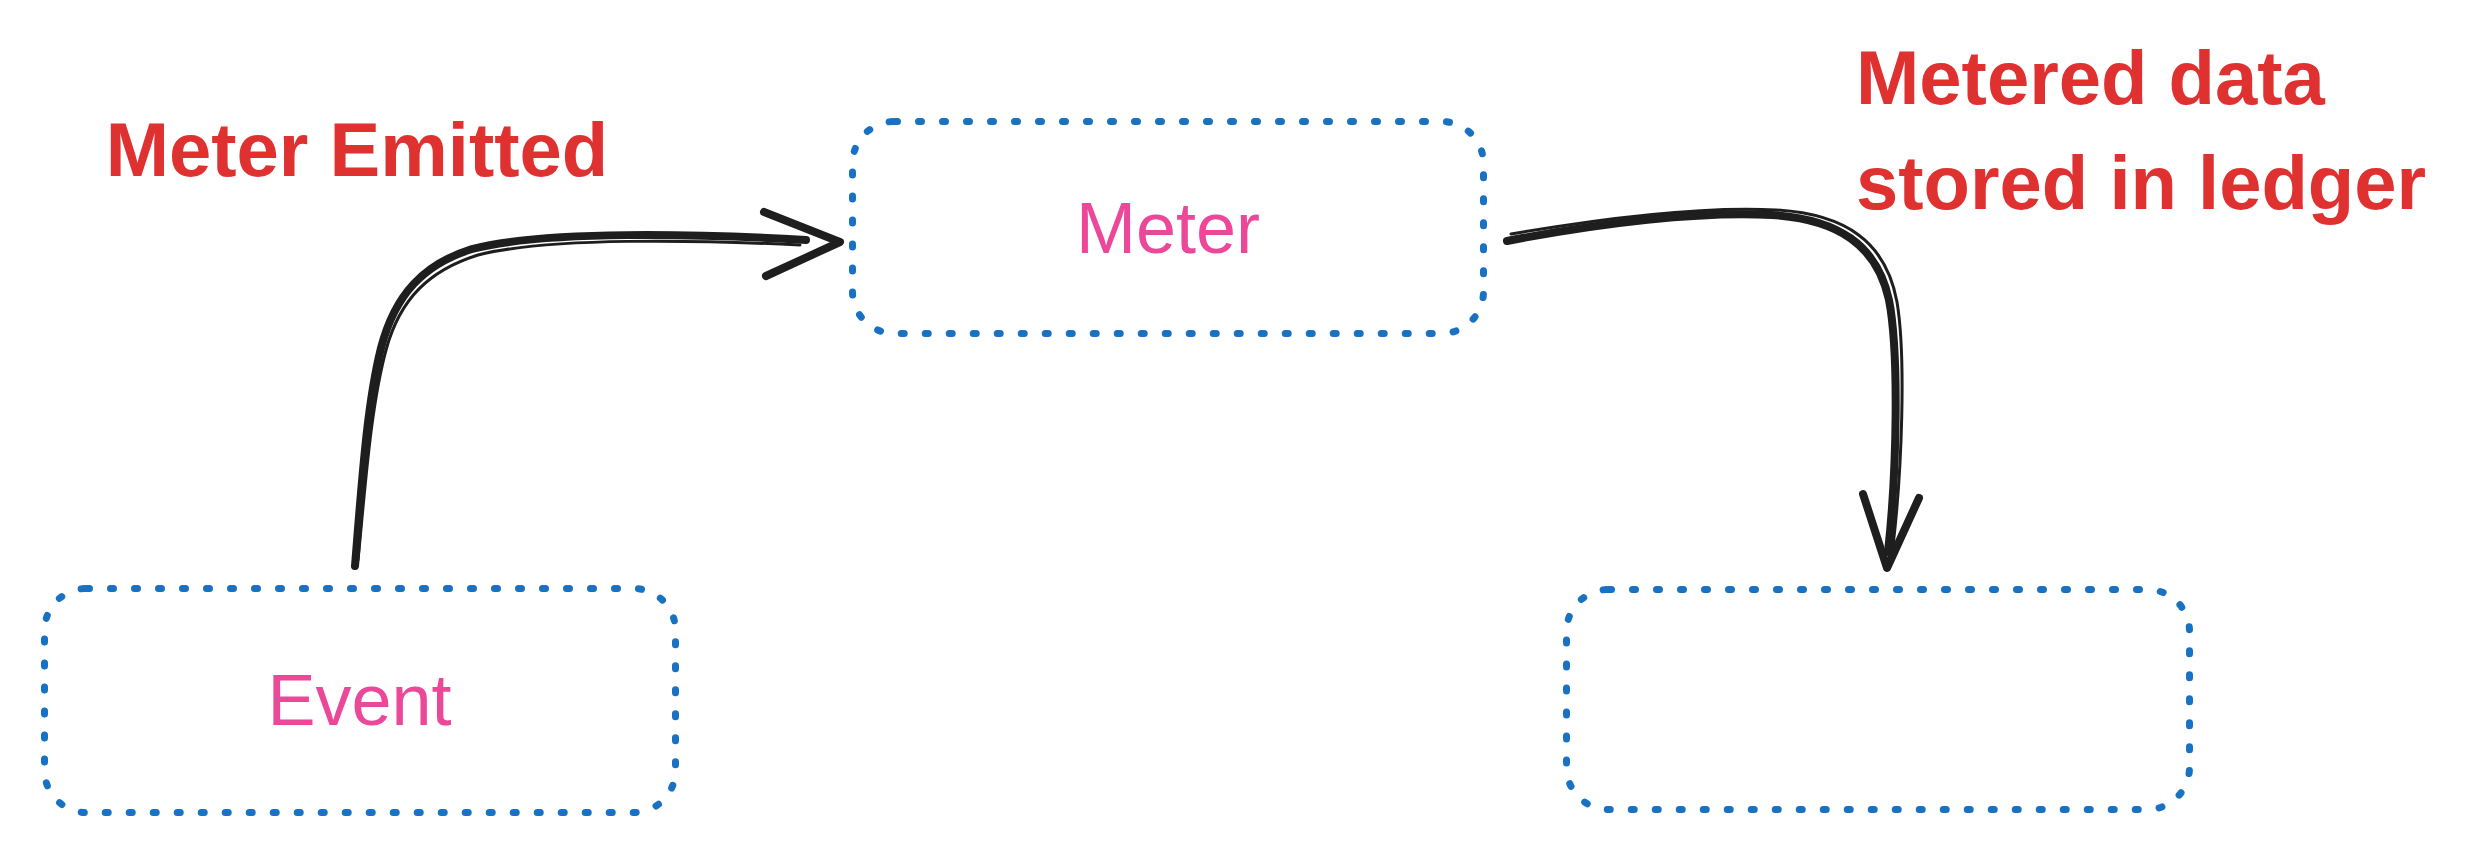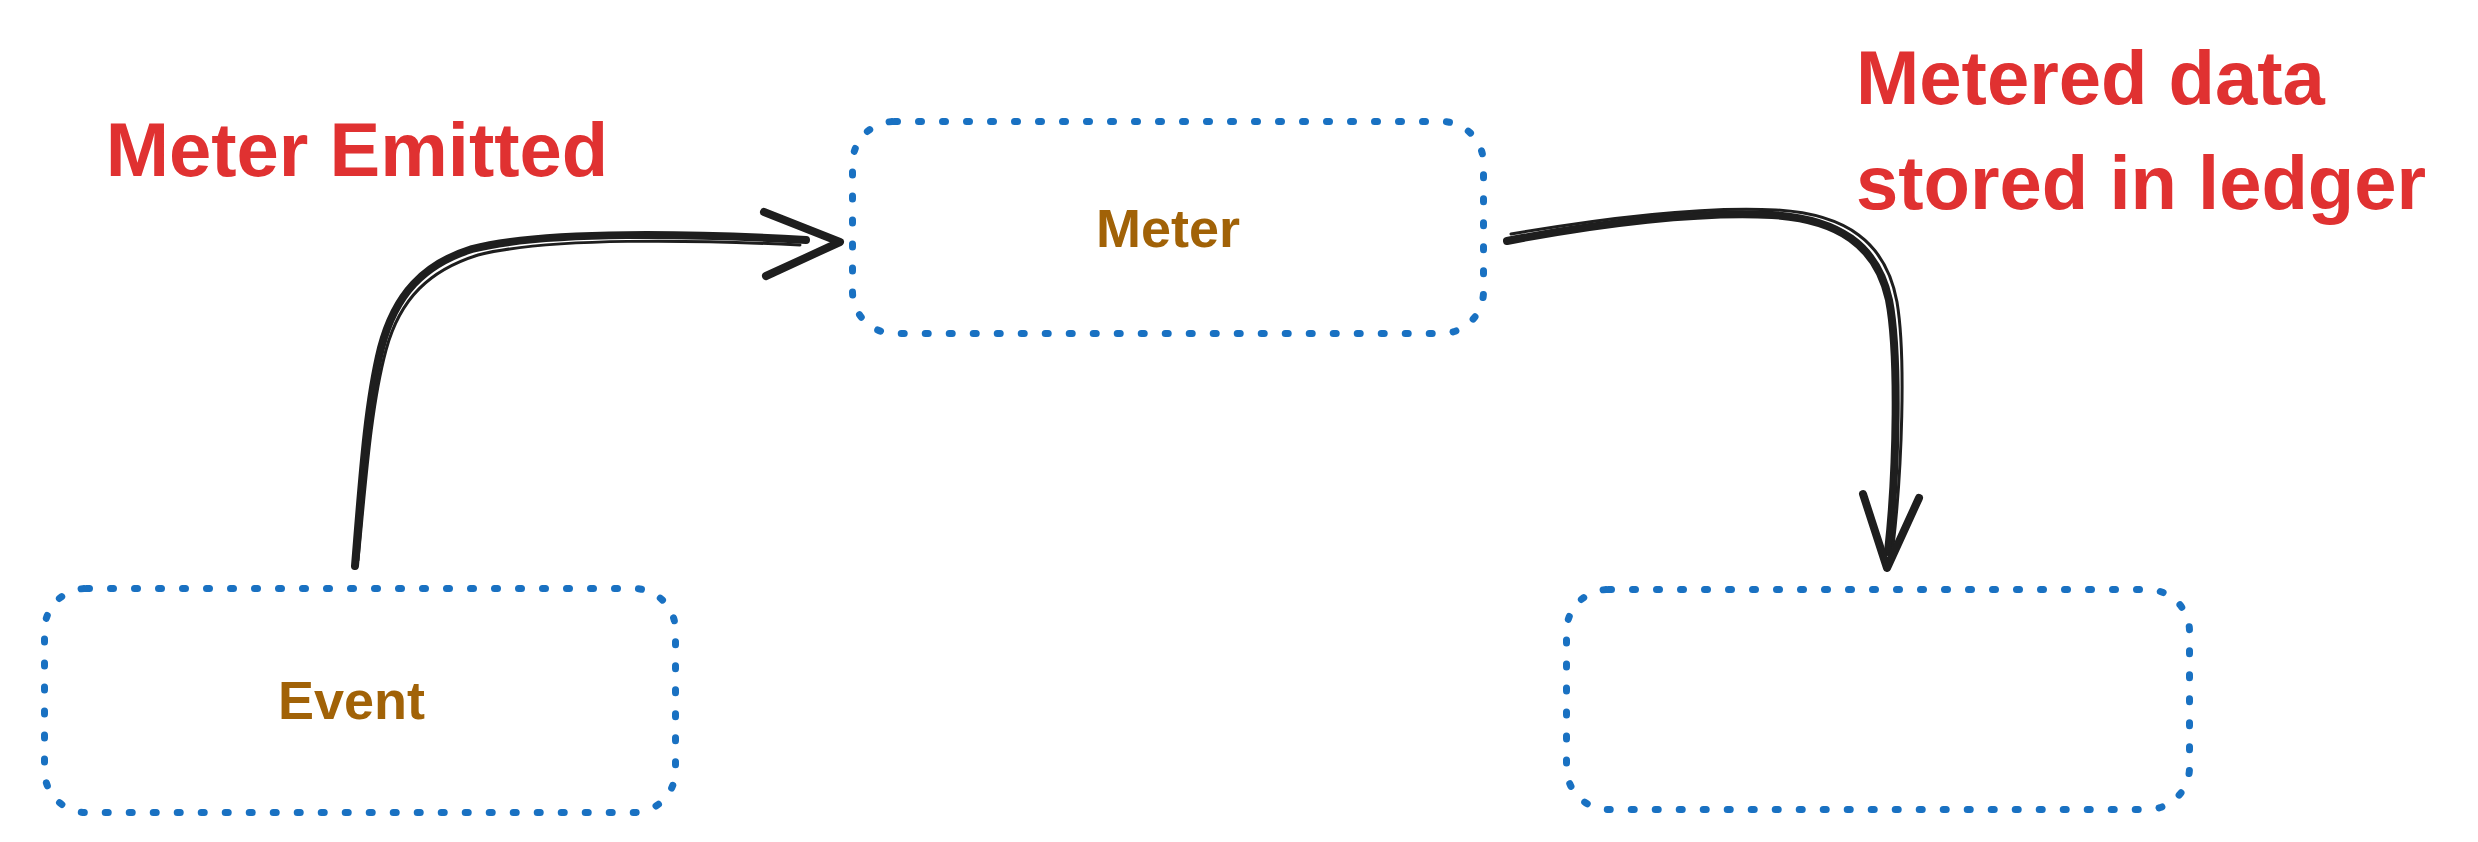--- a/index.html
+++ b/index.html
@@ -20,23 +20,23 @@
     left: 0;
     top: 0;
     width: 2478px;
     height: 842px;
   }
   .node-label {
     position: absolute;
     display: flex;
     align-items: center;
     justify-content: center;
-    color: #a16207;
-    font-weight: 700;
-    font-size: 54px;
+    color: #ec4899;
+    font-weight: 400;
+    font-size: 72px;
     line-height: 1;
     white-space: nowrap;
     letter-spacing: 0px;
   }
   .edge-label {
     position: absolute;
     color: #e03131;
     font-weight: 700;
     font-size: 76px;
   }
@@ -48,21 +48,21 @@
     line-height: 1.2;
     white-space: nowrap;
   }
   .edge-label.metered-data {
     left: 1856px;
     top: 26px;
     width: 648px;
     text-align: left;
     line-height: 1.38;
   }
-  #event-node-label  { left: 33px;   top: 585px; width: 637px; height: 230px; text-align: center; }
+  #event-node-label  { left: 41px;   top: 585px; width: 637px; height: 230px; text-align: center; }
   #meter-node-label  { left: 849px;  top: 118px; width: 638px; height: 219px; }
   #ledger-node-label { left: 1563px; top: 586px; width: 630px; height: 227px; }
 </style>
 </head>
 <body>
 
 <div class="canvas">
 
   <svg class="diagram-svg" viewBox="0 0 2478 842" xmlns="http://www.w3.org/2000/svg">
 

